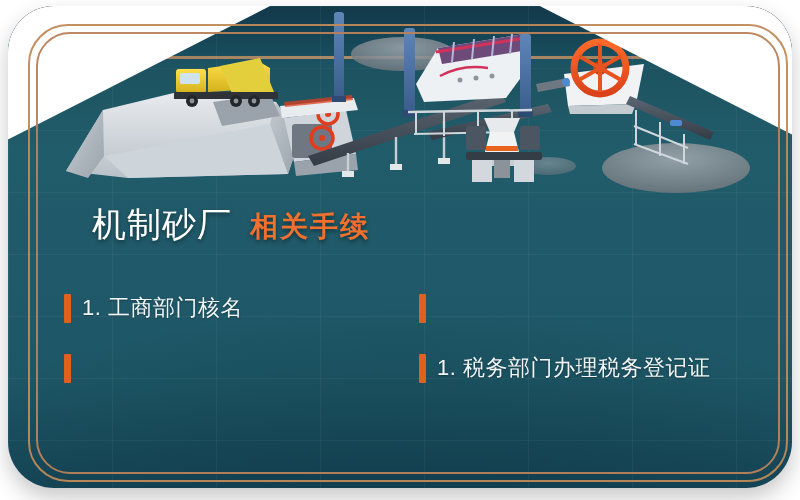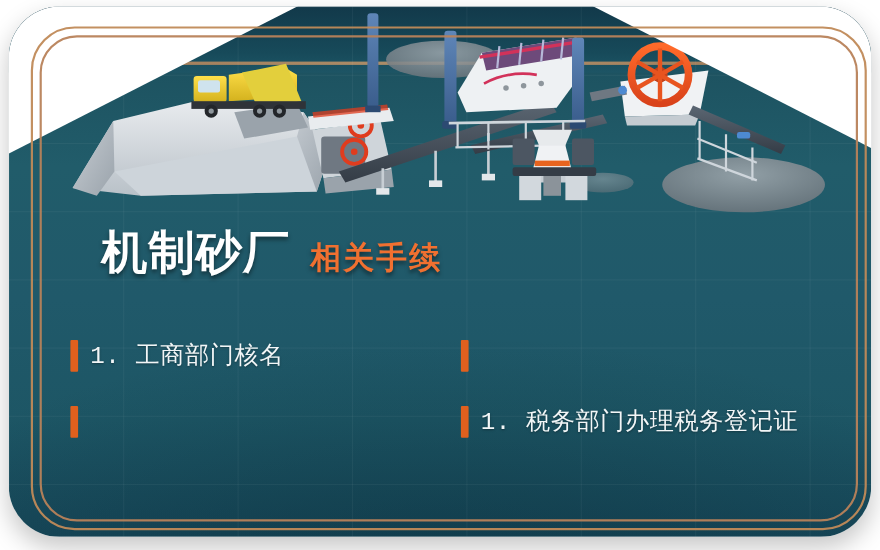--- a/index.html
+++ b/index.html
@@ -63,33 +63,33 @@
   
   .illus { position:absolute; left:0; top:0; width:800px; height:250px; }
 
   
   .headline {
     position:absolute; left:84px; top:196px;
     display:flex; align-items:baseline; gap:18px;
     text-shadow:0 2px 4px rgba(0,0,0,.45);
   }
   .hl-white {
-    color:#ffffff; font-size:42px; font-weight:bold; letter-spacing:1px;
+    color:#ffffff; font-size:34px; font-weight:normal; letter-spacing:1px;
   }
   .hl-orange {
     color:#f07030; font-size:28px; font-weight:bold; letter-spacing:2px;
     text-shadow:0 2px 4px rgba(0,0,0,.5);
   }
 
   
   .list {
     position:absolute; left:56px; top:272px; width:700px;
     display:grid; grid-template-columns:355px 345px; grid-auto-rows:60px;
   }
-  .item { display:flex; align-items:flex-end;font-family:Liberation Mono, monospace; }
+  .item { display:flex; align-items:center; }
   .bar {
     width:7px; height:29px; background:#e0601e; margin-right:11px; flex:0 0 auto;
     border-radius:1px;
   }
   .itxt {
     color:#f2f6f7; font-size:22px; letter-spacing:.5px; white-space:nowrap;
     text-shadow:0 1px 2px rgba(0,0,0,.35);
   }
 </style>
 </head>

